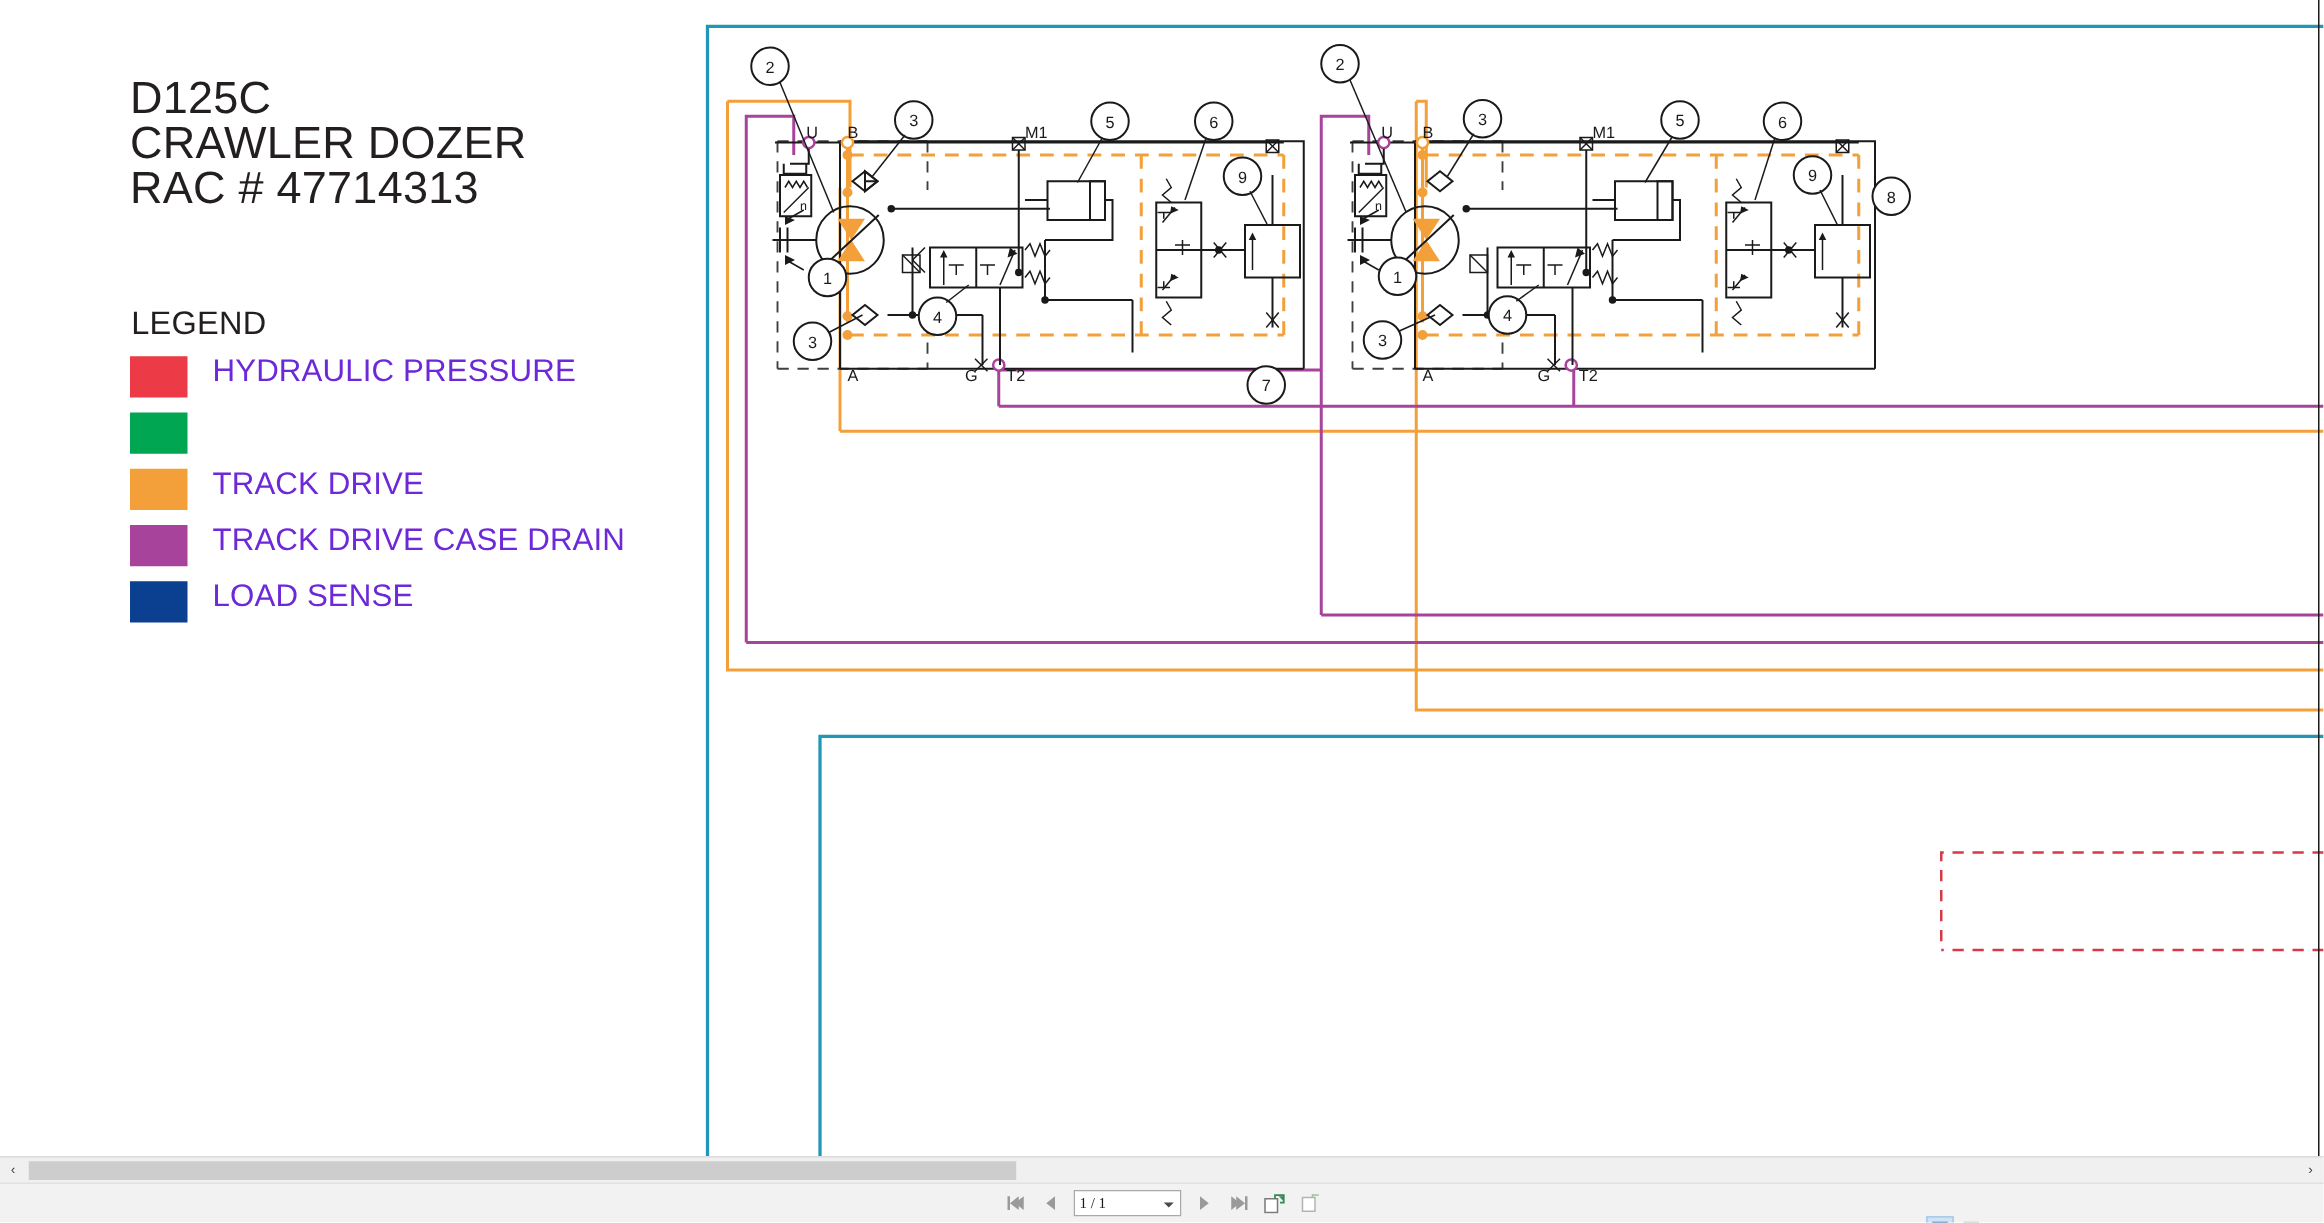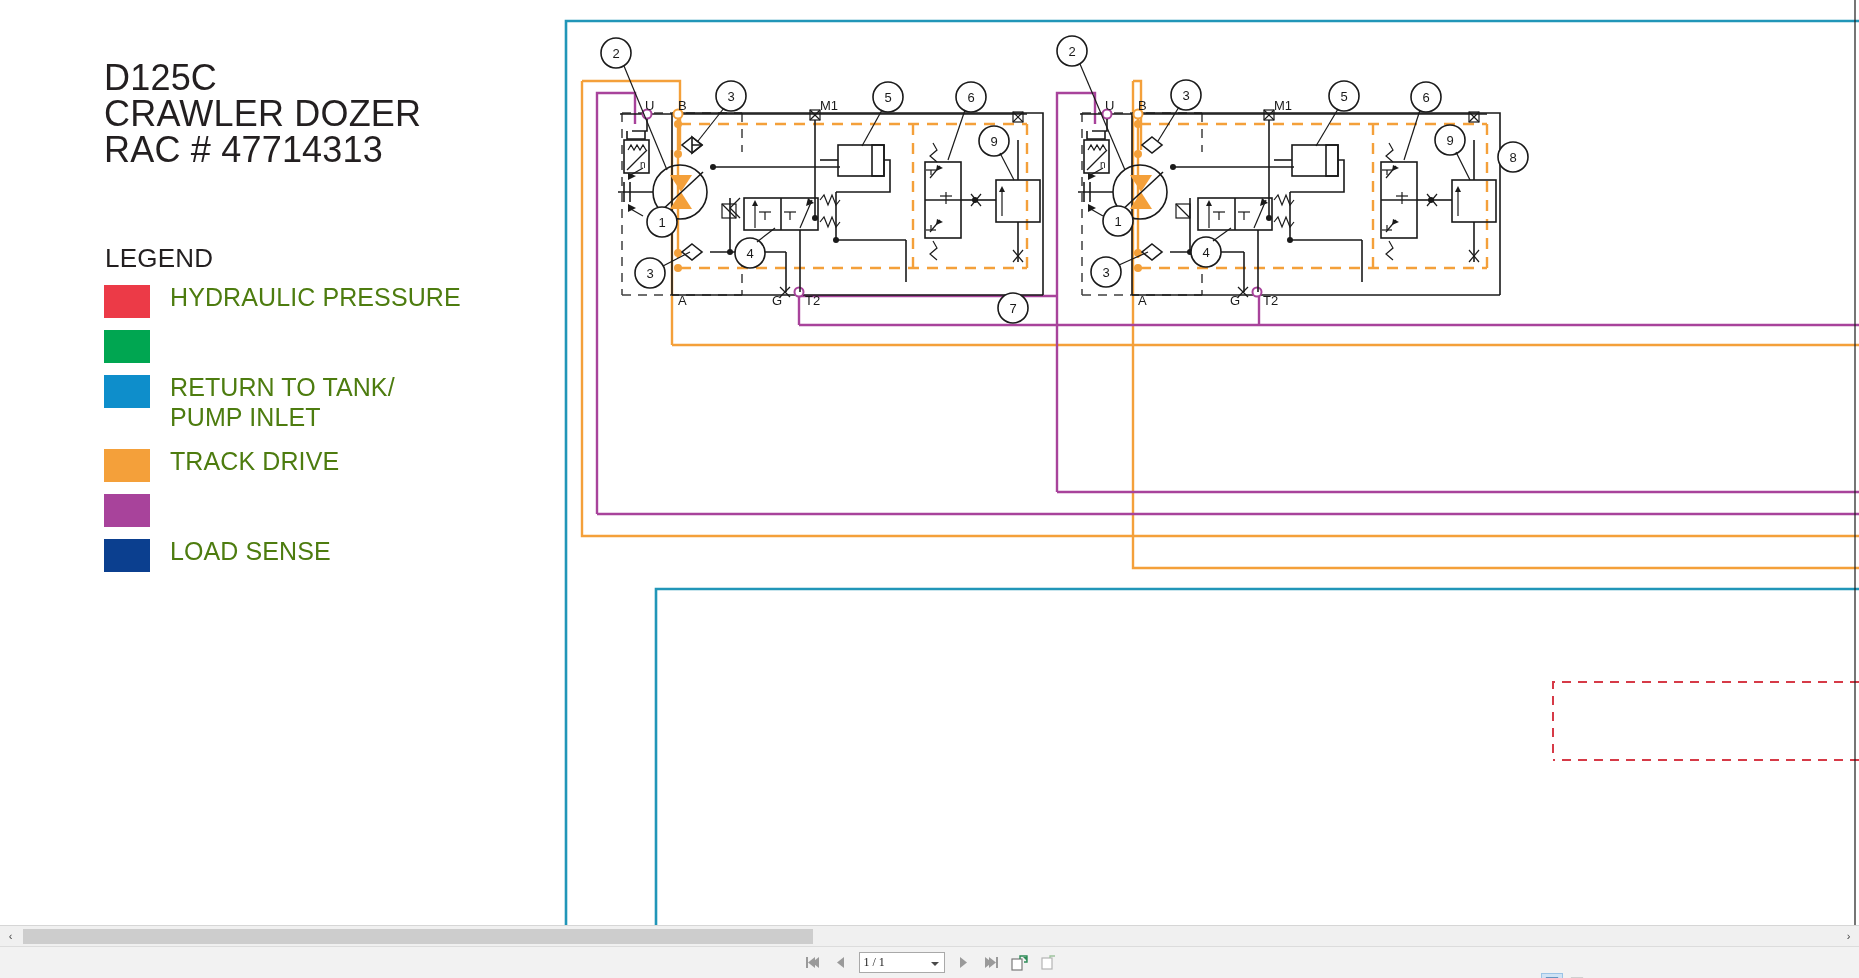--- a/index.html
+++ b/index.html
@@ -39,21 +39,21 @@
     display: flex; align-items: flex-start;
     height: 45px;
   }
   .legend-swatch {
     width: 46px; height: 33px; flex: 0 0 46px;
     margin-top: 3px;
   }
   .legend-label {
     margin-left: 20px;
     font-size: 25px; line-height: 30px;
-    color: #4d7c0f; white-space: pre-line;
+    color: #6d28d9; white-space: pre-line;
     letter-spacing: .1px;
   }
   .legend-row.tall { height: 74px; }
 
   
   #schematic { position: absolute; left: 0; top: 0; width: 1859px; height: 925px; }
 
   
   #hscroll-wrap {
     position: absolute; left: 0; top: 925px;
@@ -153,33 +153,29 @@
 
       <div class="legend-row">
         <div class="legend-swatch" style="background:#ec3a47"></div>
         <div class="legend-label">HYDRAULIC PRESSURE</div>
       </div>
 
       <div class="legend-row">
         <div class="legend-swatch" style="background:#00a651"></div>
       </div>
 
-      <div class="legend-row tall">
-        <div class="legend-swatch" style="background:#0e8ecb"></div>
-        <div class="legend-label">RETURN TO TANK/
-PUMP INLET</div>
-      </div>
 
       <div class="legend-row">
         <div class="legend-swatch" style="background:#f4a03a"></div>
         <div class="legend-label">TRACK DRIVE</div>
       </div>
 
       <div class="legend-row">
         <div class="legend-swatch" style="background:#a8439b"></div>
+        <div class="legend-label">TRACK DRIVE CASE DRAIN</div>
       </div>
 
       <div class="legend-row">
         <div class="legend-swatch" style="background:#0b3f8f"></div>
         <div class="legend-label">LOAD SENSE</div>
       </div>
     </div>
 
     <svg id="schematic" viewBox="0 0 1859 925">
       <defs>

